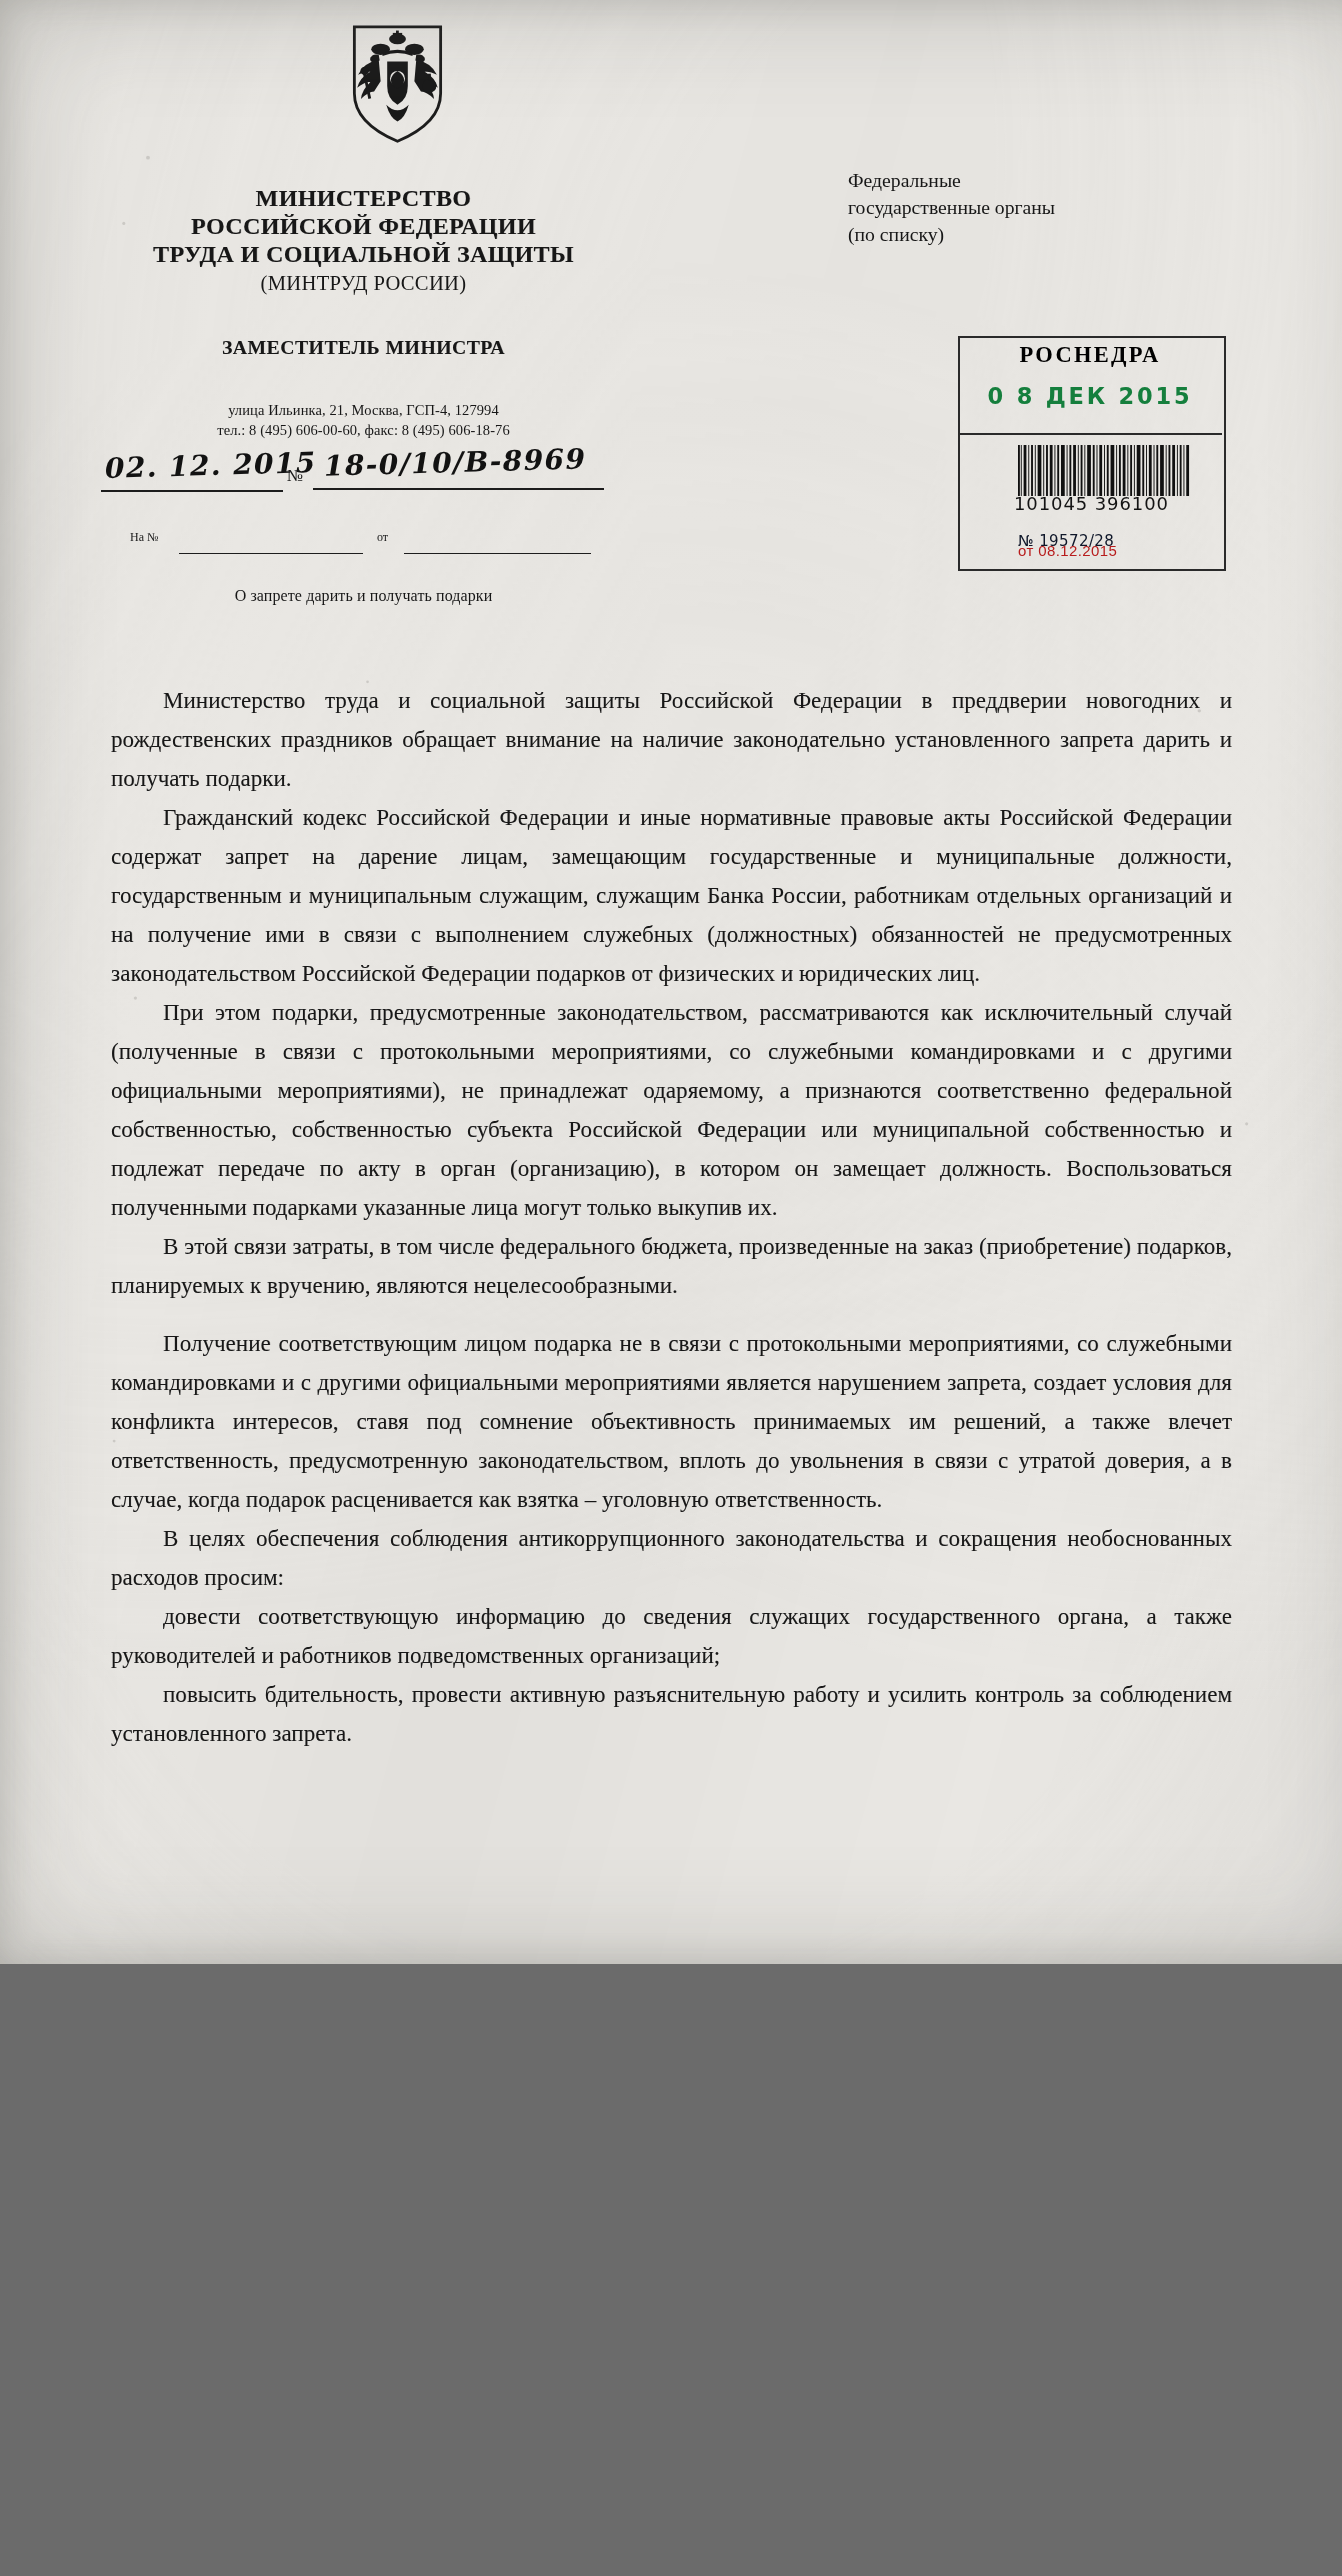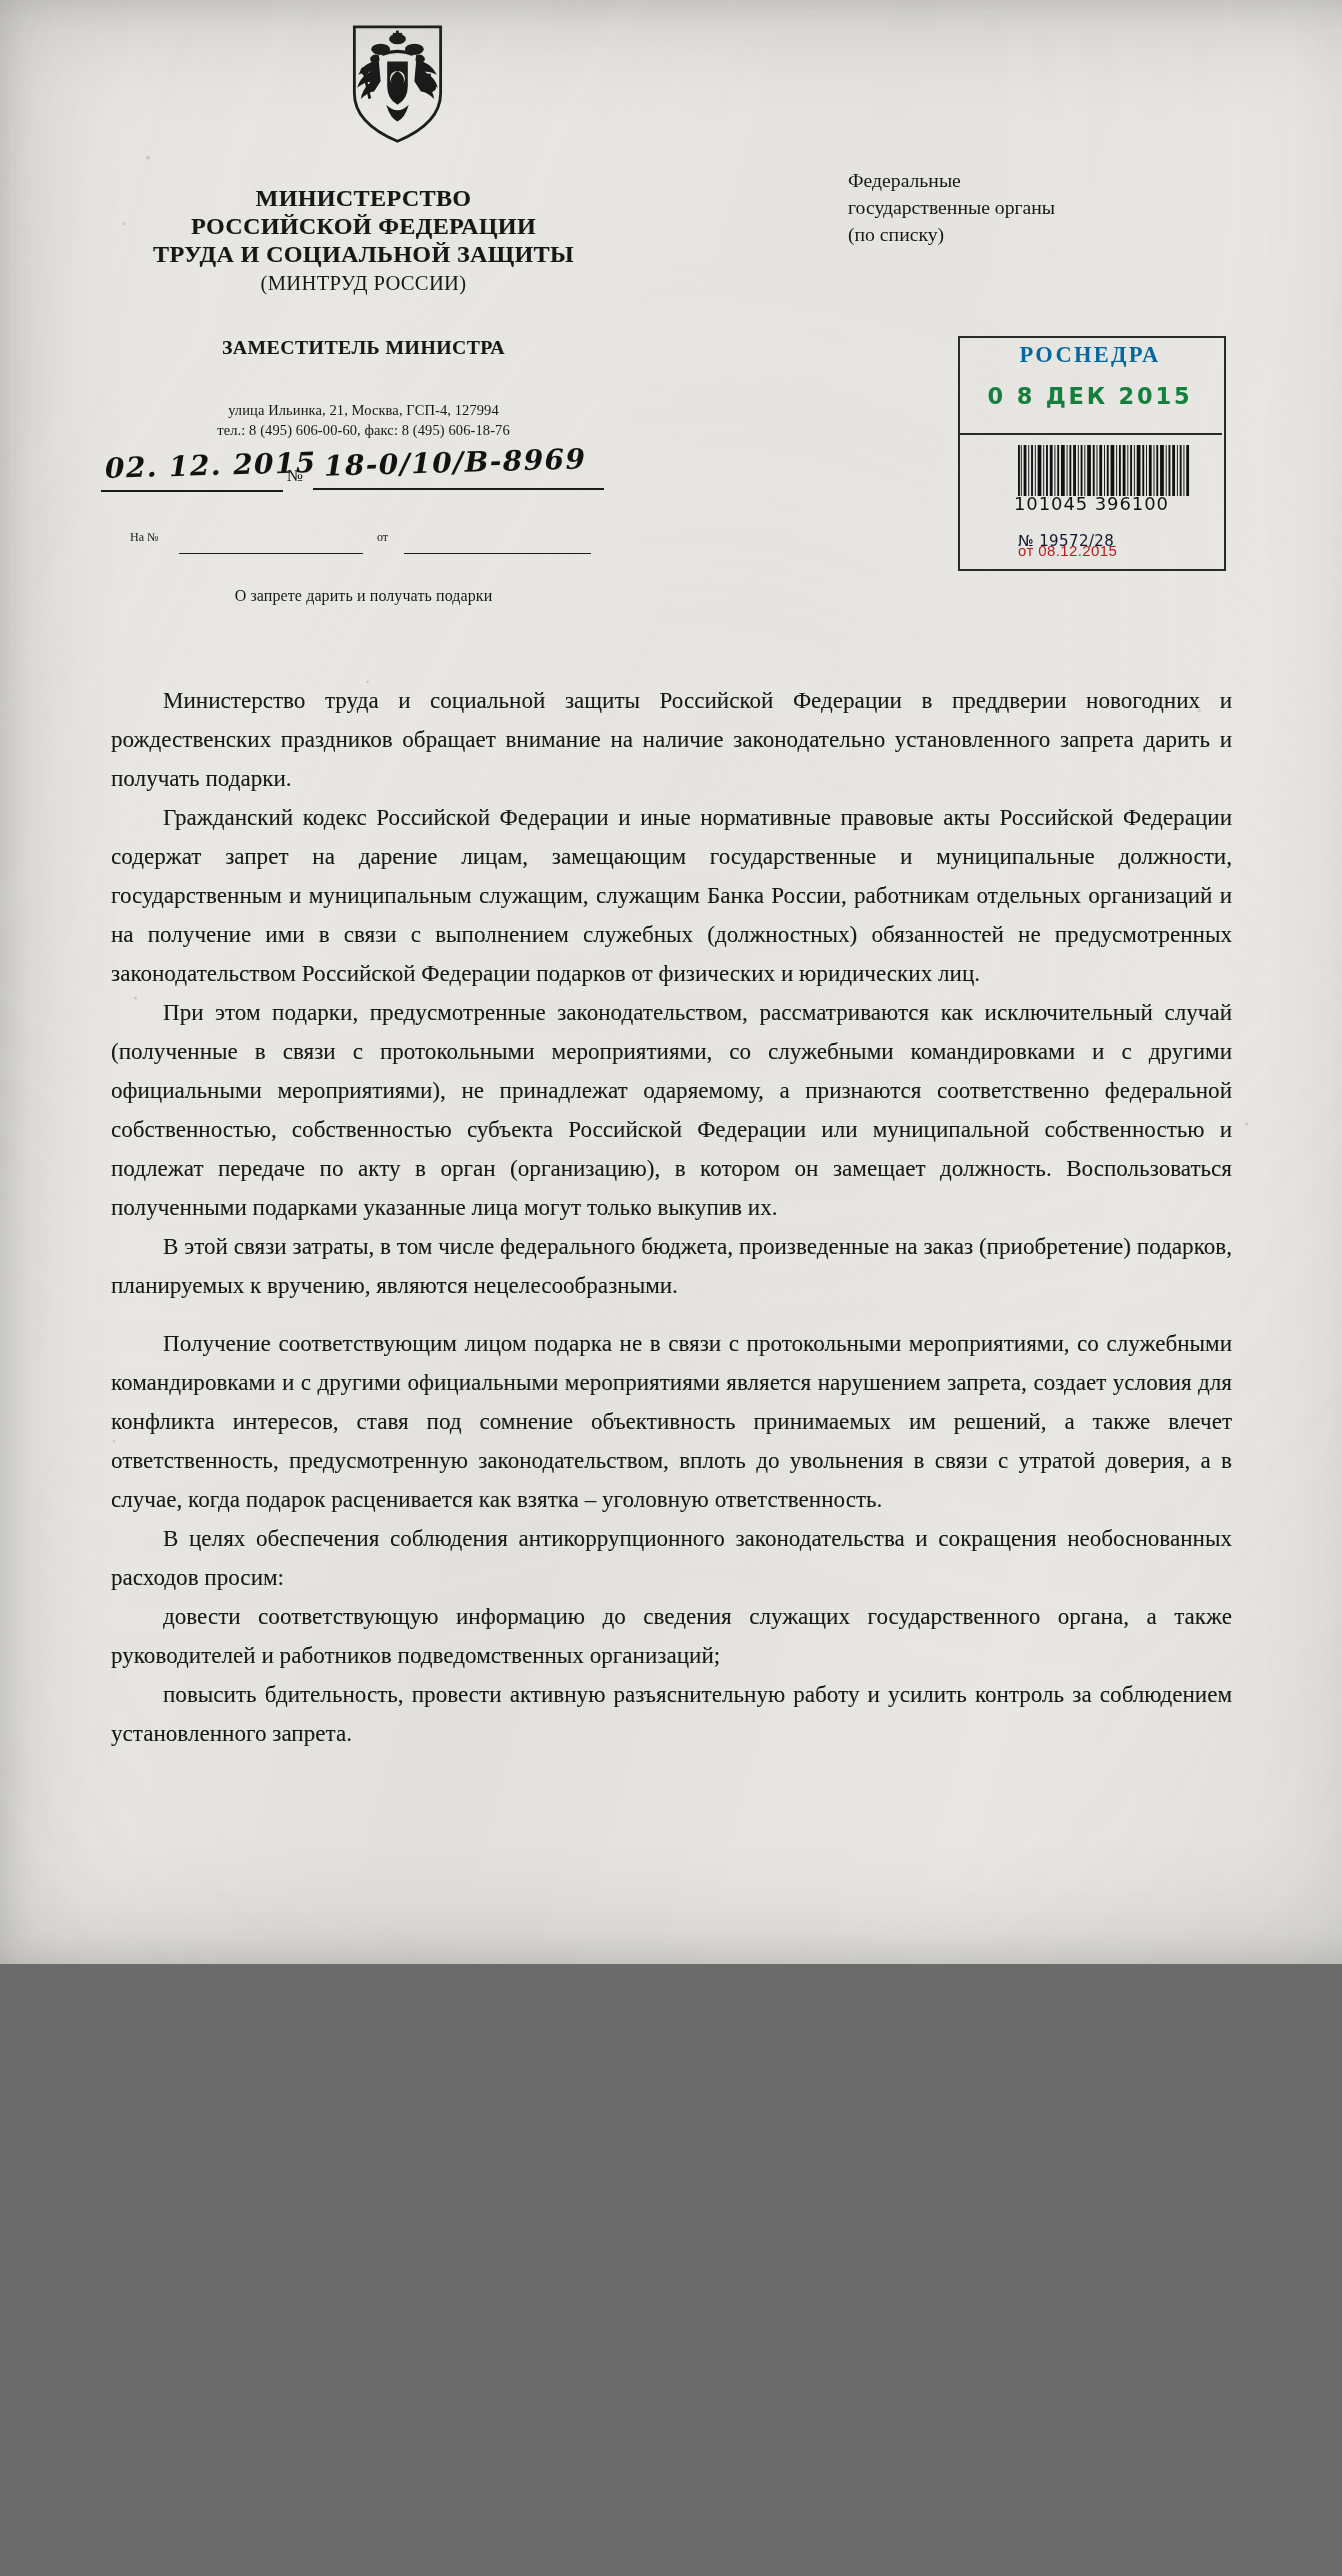--- a/index.html
+++ b/index.html
@@ -203,21 +203,21 @@
     background: #2a2a2a;
   }
   .stamp-title {
     position: absolute;
     left: 0; top: 5.6px; width: 264px;
     text-align: center;
     font-family: "Liberation Serif", serif;
     font-weight: bold;
     font-size: 22.5px;
     letter-spacing: 2.3px;
-    color: #0369a1;
+    color: #000000;
   }
   .stamp-date {
     position: absolute;
     left: 0; top: 47px; width: 264px;
     text-align: center;
     font-family: "DejaVu Sans", sans-serif;
     font-weight: bold;
     font-size: 22.5px;
     letter-spacing: 2.8px;
     color: #15803d;

